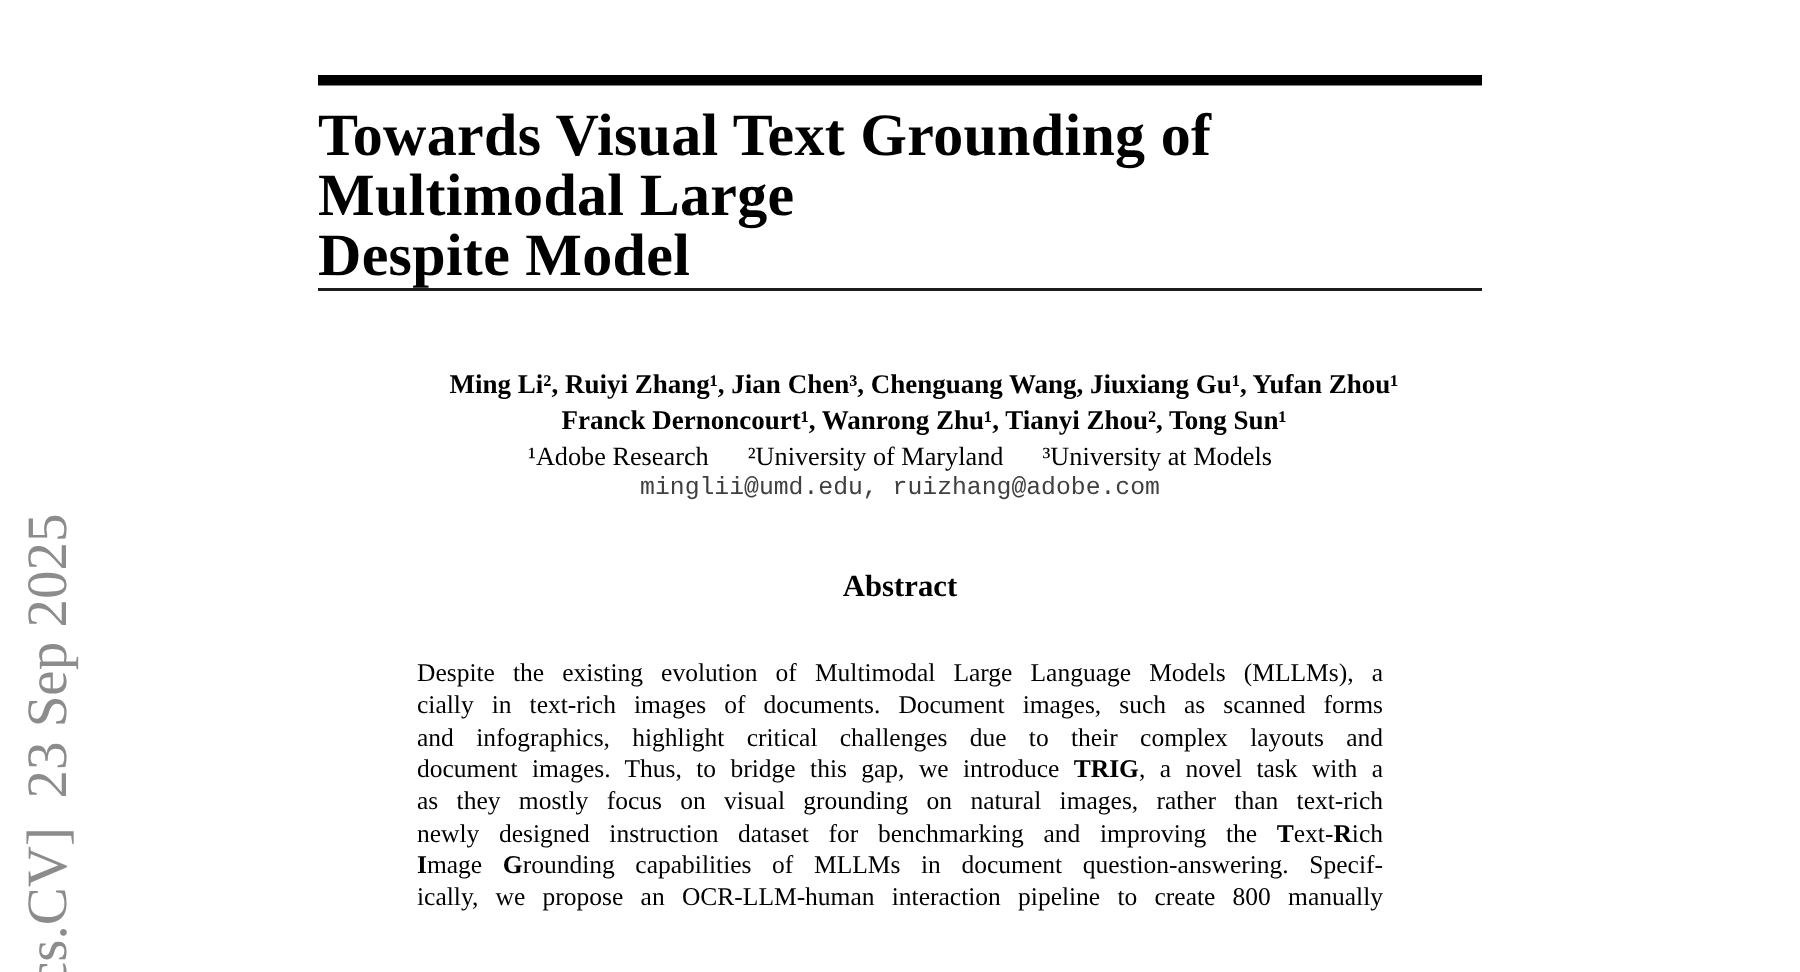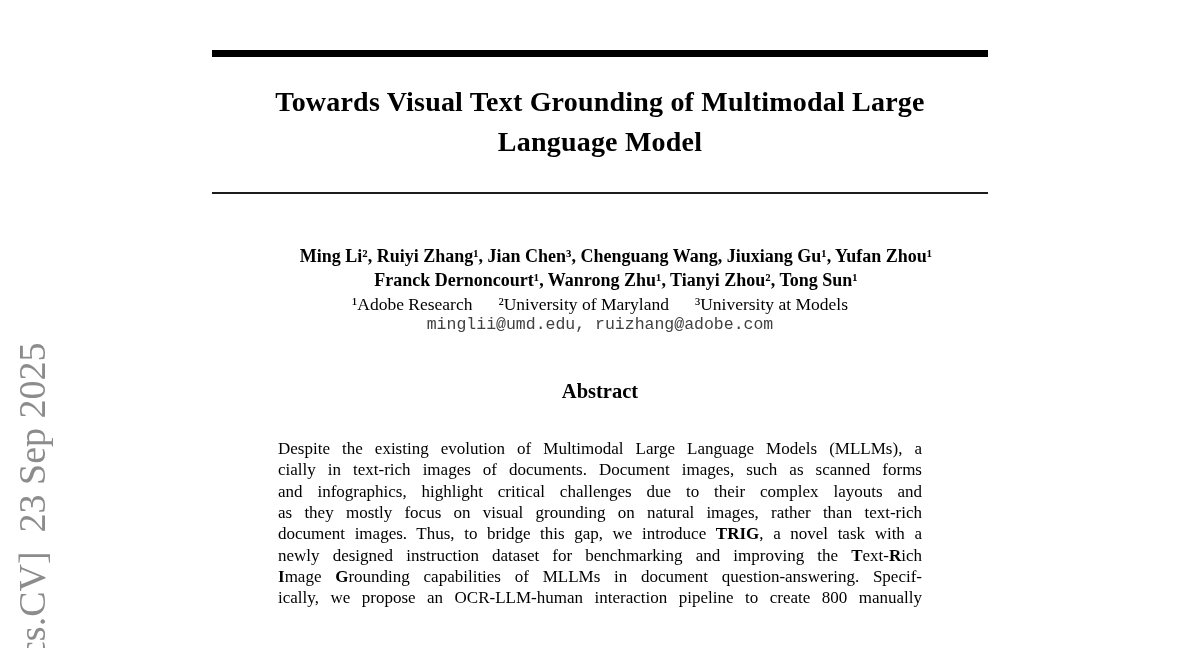--- a/index.html
+++ b/index.html
@@ -21,25 +21,25 @@
   }
   .rule-thin {
     position: absolute;
     left: 212px; top: 192px;
     width: 776px; height: 2px;
     background: #1c1c1c;
   }
 
   .title-block {
     position: absolute;
-    left: 212px; top: 82px;
+    left: 212px; top: 70px;
     width: 776px;
-    text-align: center;
+    text-align: left;
     font-weight: bold;
-    font-size: 28px;
+    font-size: 40px;
     line-height: 40px;
     letter-spacing: 0.2px;
   }
 
   .authors-block {
     position: absolute;
     left: 16px; top: 244px;
     width: 1200px;
     text-align: center;
     font-weight: bold;
@@ -107,21 +107,21 @@
 <body>
 
 <div id="page" style="color: rgb(0, 0, 0);">
 
   <div class="watermark" style="color: rgb(140, 140, 140);">cs.CV]  23 Sep 2025</div>
 
   <div class="rule-thick" style="background: rgb(0, 0, 0);"></div>
 
   <div class="title-block">
     <div>Towards Visual Text Grounding of Multimodal Large</div>
-    <div>Language Model</div>
+    <div>Despite Model</div>
   </div>
 
   <div class="rule-thin"></div>
 
   <div class="authors-block">
     <div>Ming Li², Ruiyi Zhang¹, Jian Chen³, Chenguang Wang, Jiuxiang Gu¹, Yufan Zhou¹</div>
     <div>Franck Dernoncourt¹, Wanrong Zhu¹, Tianyi Zhou², Tong Sun¹</div>
   </div>
 
   <div class="affils-row">
@@ -131,20 +131,20 @@
   </div>
 
   <div class="email-line">minglii@umd.edu, ruizhang@adobe.com</div>
 
   <div class="abstract-heading">Abstract</div>
 
   <div class="abstract-body">
       <div class="abs-line"><span>Despite the existing evolution of Multimodal Large Language Models (MLLMs), a</span></div>
       <div class="abs-line"><span>cially in text-rich images of documents. Document images, such as scanned forms</span></div>
       <div class="abs-line"><span>and infographics, highlight critical challenges due to their complex layouts and</span></div>
+      <div class="abs-line"><span>document images. Thus, to bridge this gap, we introduce </span><span class="b">TRIG</span><span>, a novel task with a</span></div>
       <div class="abs-line"><span>as they mostly focus on visual grounding on natural images, rather than text-rich</span></div>
-      <div class="abs-line"><span>document images. Thus, to bridge this gap, we introduce </span><span class="b">TRIG</span><span>, a novel task with a</span></div>
       <div class="abs-line"><span>newly designed instruction dataset for benchmarking and improving the </span><span class="b">T</span><span>ext-</span><span class="b">R</span><span>ich</span></div>
       <div class="abs-line"><span class="b">I</span><span>mage </span><span class="b">G</span><span>rounding capabilities of MLLMs in document question-answering. Specif-</span></div>
       <div class="abs-line"><span>ically, we propose an OCR-LLM-human interaction pipeline to create 800 manually</span></div>
     </div>
 
 </div>
 
 </body></html>

